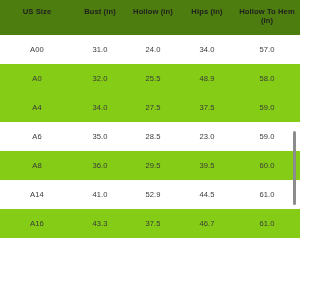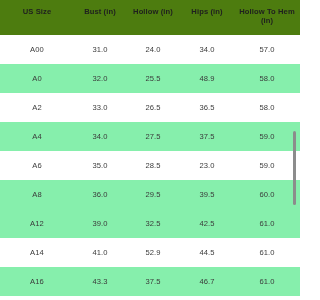--- a/index.html
+++ b/index.html
@@ -50,21 +50,21 @@
     font-size: 7.6px;
     font-weight: 400;
     color: #3a3a3a;
     text-align: center;
     height: 29px;
     padding: 0;
     vertical-align: middle;
     letter-spacing: 0.1px;
   }
   tbody tr.row-odd { background: #ffffff; padding-left: 20px; }
-  tbody tr.row-even { background: #86efac; }
+  tbody tr.row-even { background: #84cc16; }
 
   .scrollbar-track {
     position: absolute;
     top: 0;
     right: 4px;
     width: 3px;
     height: 300px;
     background: transparent;
   }
   .scrollbar-thumb {
@@ -110,54 +110,40 @@
         <td>34.0</td>
         <td>57.0</td>
       </tr>
       <tr class="row-even">
         <td>A0</td>
         <td>32.0</td>
         <td>25.5</td>
         <td>48.9</td>
         <td>58.0</td>
       </tr>
-      <tr class="row-odd">
-        <td>A2</td>
-        <td>33.0</td>
-        <td>26.5</td>
-        <td>36.5</td>
-        <td>58.0</td>
-      </tr>
       <tr class="row-even">
         <td>A4</td>
         <td>34.0</td>
         <td>27.5</td>
         <td>37.5</td>
         <td>59.0</td>
       </tr>
       <tr class="row-odd">
         <td>A6</td>
         <td>35.0</td>
         <td>28.5</td>
         <td>23.0</td>
         <td>59.0</td>
       </tr>
       <tr class="row-even">
         <td>A8</td>
         <td>36.0</td>
         <td>29.5</td>
         <td>39.5</td>
         <td>60.0</td>
-      </tr>
-      <tr class="row-even">
-        <td>A12</td>
-        <td>39.0</td>
-        <td>32.5</td>
-        <td>42.5</td>
-        <td>61.0</td>
       </tr>
       <tr class="row-odd">
         <td>A14</td>
         <td>41.0</td>
         <td>52.9</td>
         <td>44.5</td>
         <td>61.0</td>
       </tr>
       <tr class="row-even">
         <td>A16</td>

